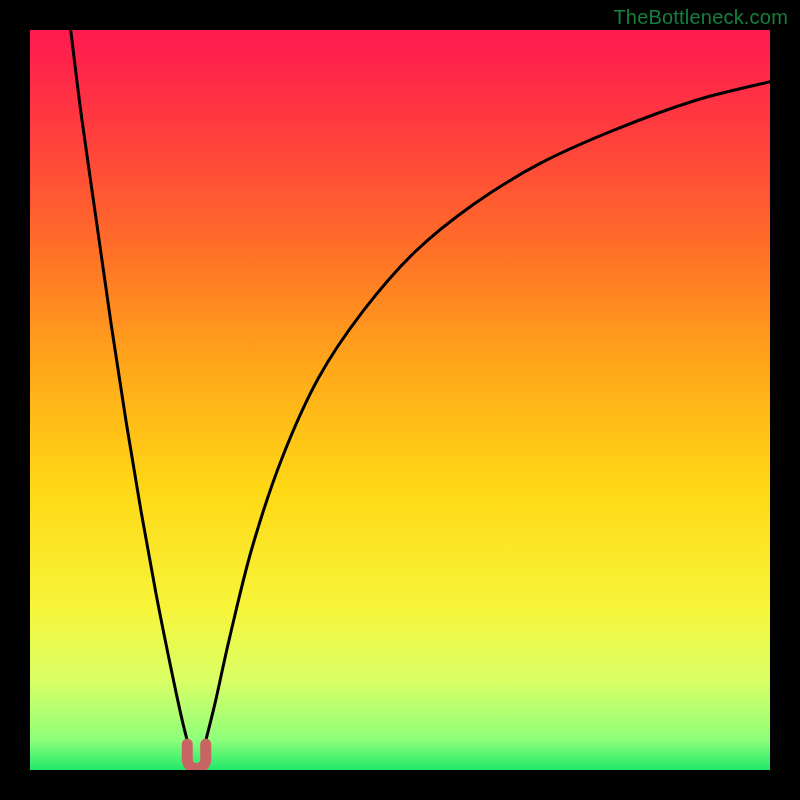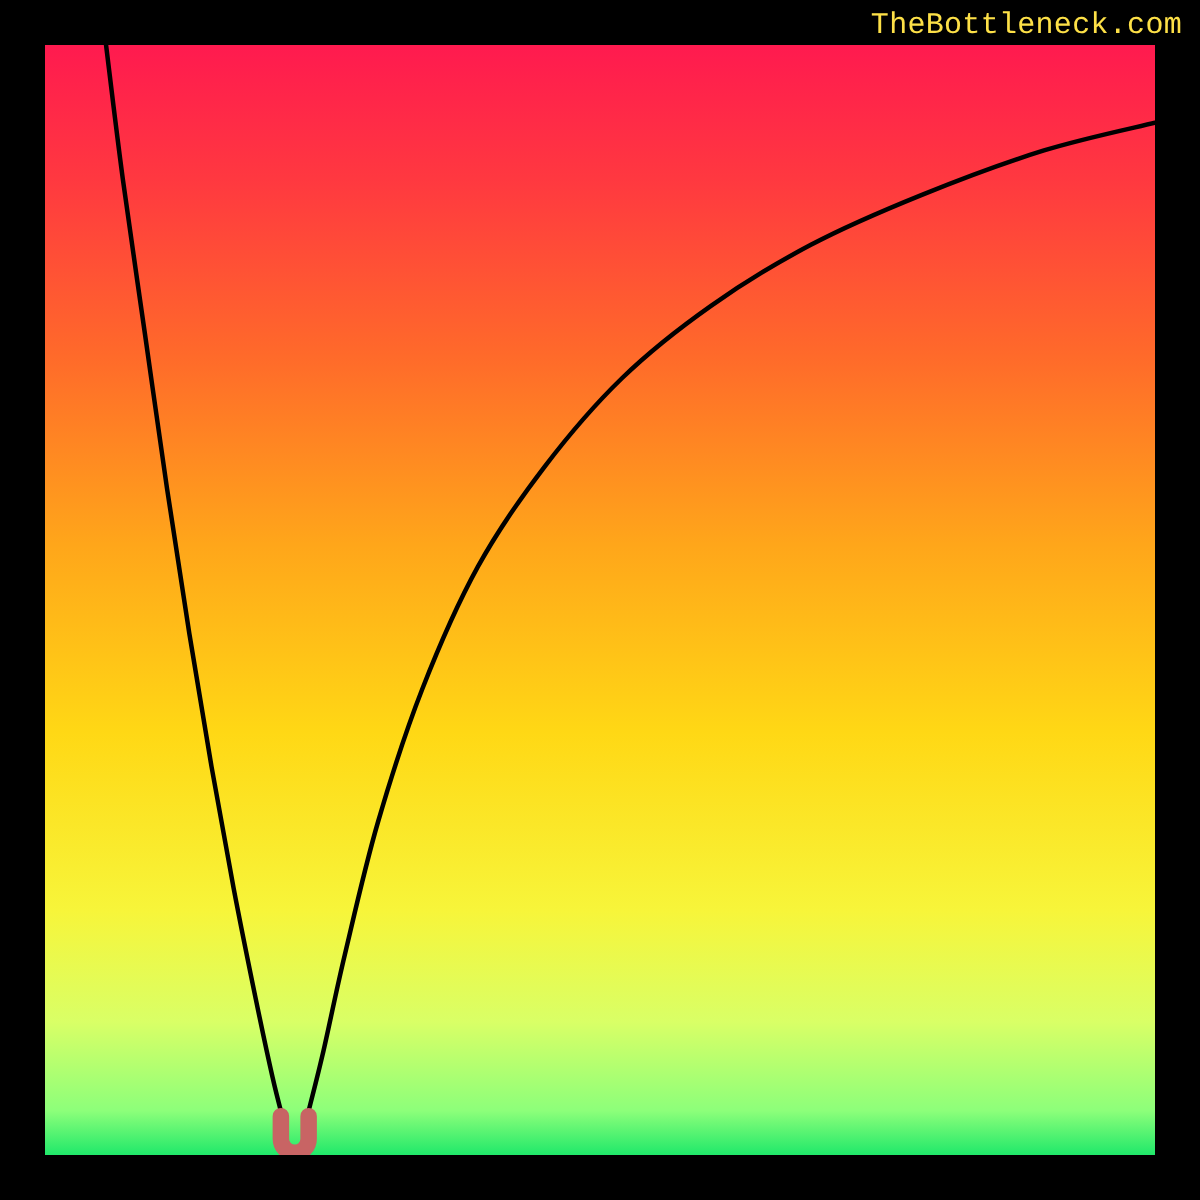--- a/index.html
+++ b/index.html
@@ -28,26 +28,25 @@
   }
   .plot-area svg {
     display: block;
     width: 740px;
     height: 740px;
   }
   .watermark {
     position: absolute;
     top: 6px;
     right: 12px;
-    color: #fde047;
+    color: #15803d;
     font-size: 20px;
     font-weight: 400;
     letter-spacing: 0.2px;
     user-select: none;
-    font-family: Liberation Mono, monospace;
   }
 </style>
 </head>
 <body>
 
 <div class="frame">
 
   <div class="watermark">TheBottleneck.com</div>
 
   <div class="plot-area">

